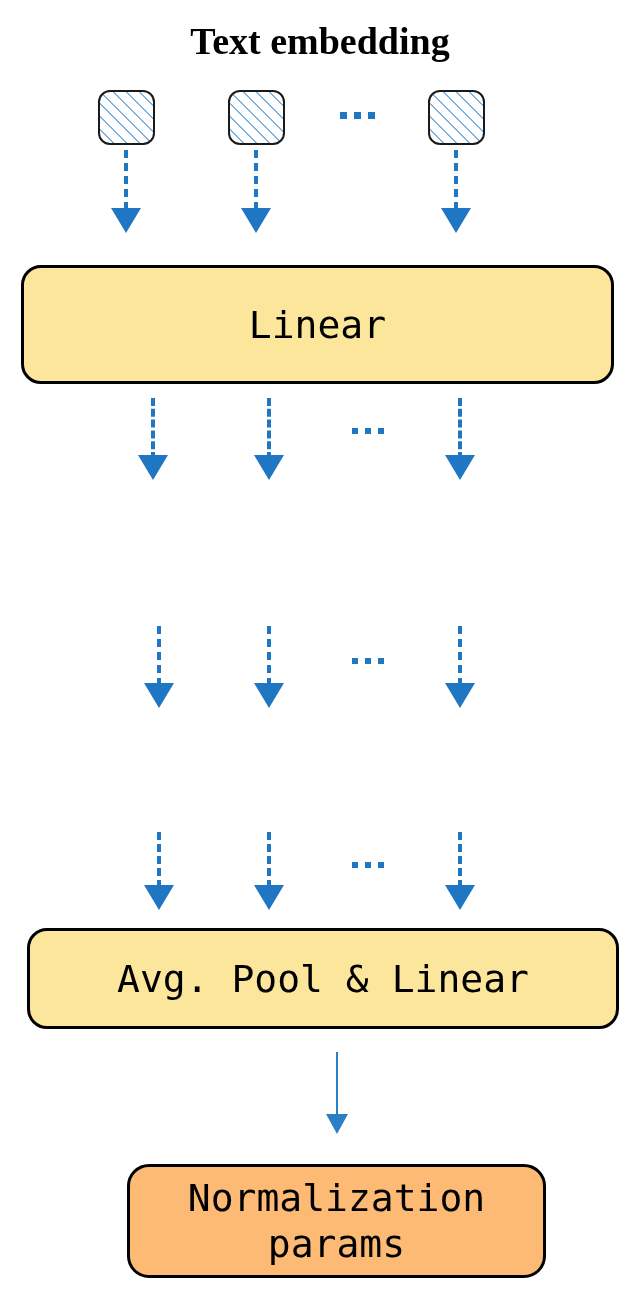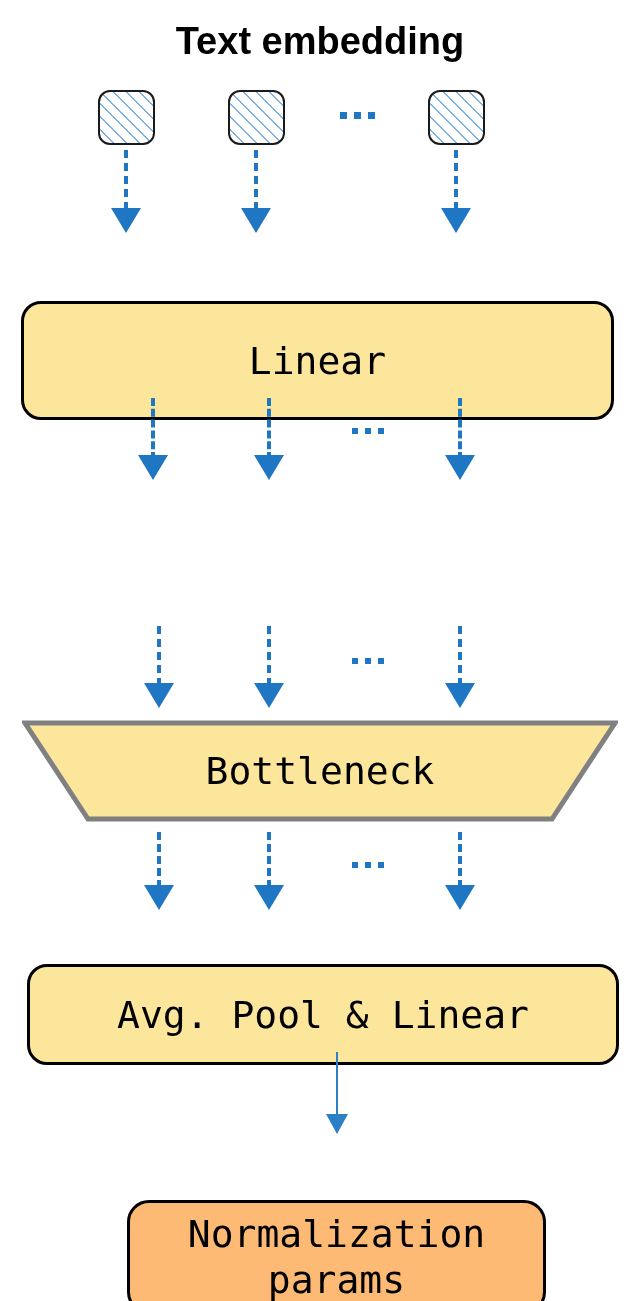--- a/index.html
+++ b/index.html
@@ -19,21 +19,21 @@
     overflow: hidden;
   }
 
   
   .title {
     position: absolute;
     left: 0;
     top: 18px;
     width: 640px;
     text-align: center;
-    font-family: Liberation Sans, sans-serif;
+    font-family: Liberation Serif, serif;
     font-size: 38px;
     font-weight: 700;
     letter-spacing: 0px;
     color: #000000;
     line-height: 46px;
     white-space: pre;
   }
 
   
   .token {
@@ -103,21 +103,20 @@
     display: flex;
     align-items: center;
     justify-content: center;
     text-align: center;
     font-family: "DejaVu Sans Mono", monospace;
     font-size: 38px;
     font-weight: 400;
     color: #000000;
     line-height: 46px;
     white-space: pre-line;
-    margin-top: 36px;
   }
   .block.yellow {
     background: #fbe69c;
     border: 3px solid #000000;
     border-radius: 20px;
   }
   .block.pink {
     background: #fdba74;
     border: 3px solid #000000;
     border-radius: 22px;
@@ -198,26 +197,20 @@
 
   <div class="dline" style="left:458px; top:626px; height:60px;"></div>
   <div class="head" style="left:445px; top:683px;"></div>
 
   <div class="dots small" style="left:352px; top:658px;">
     <i></i>
     <i></i>
     <i></i>
   </div>
 
-  <div class="trap-wrap" style="left:22px; top:718px; width:596px; height:106px;">
-    <svg width="596" height="106" viewBox="0 0 596 106" xmlns="http://www.w3.org/2000/svg">
-      <polygon points="3,5 593,5 530,101 66,101" fill="#fbe69c" stroke="#808080" stroke-width="5" stroke-linejoin="miter"></polygon>
-    </svg>
-    <div class="trap-label">Bottleneck</div>
-  </div>
 
   <div class="dline" style="left:157px; top:832px; height:56px;"></div>
   <div class="head" style="left:144px; top:885px;"></div>
 
   <div class="dline" style="left:267px; top:832px; height:56px;"></div>
   <div class="head" style="left:254px; top:885px;"></div>
 
   <div class="dline" style="left:458px; top:832px; height:56px;"></div>
   <div class="head" style="left:445px; top:885px;"></div>
 

